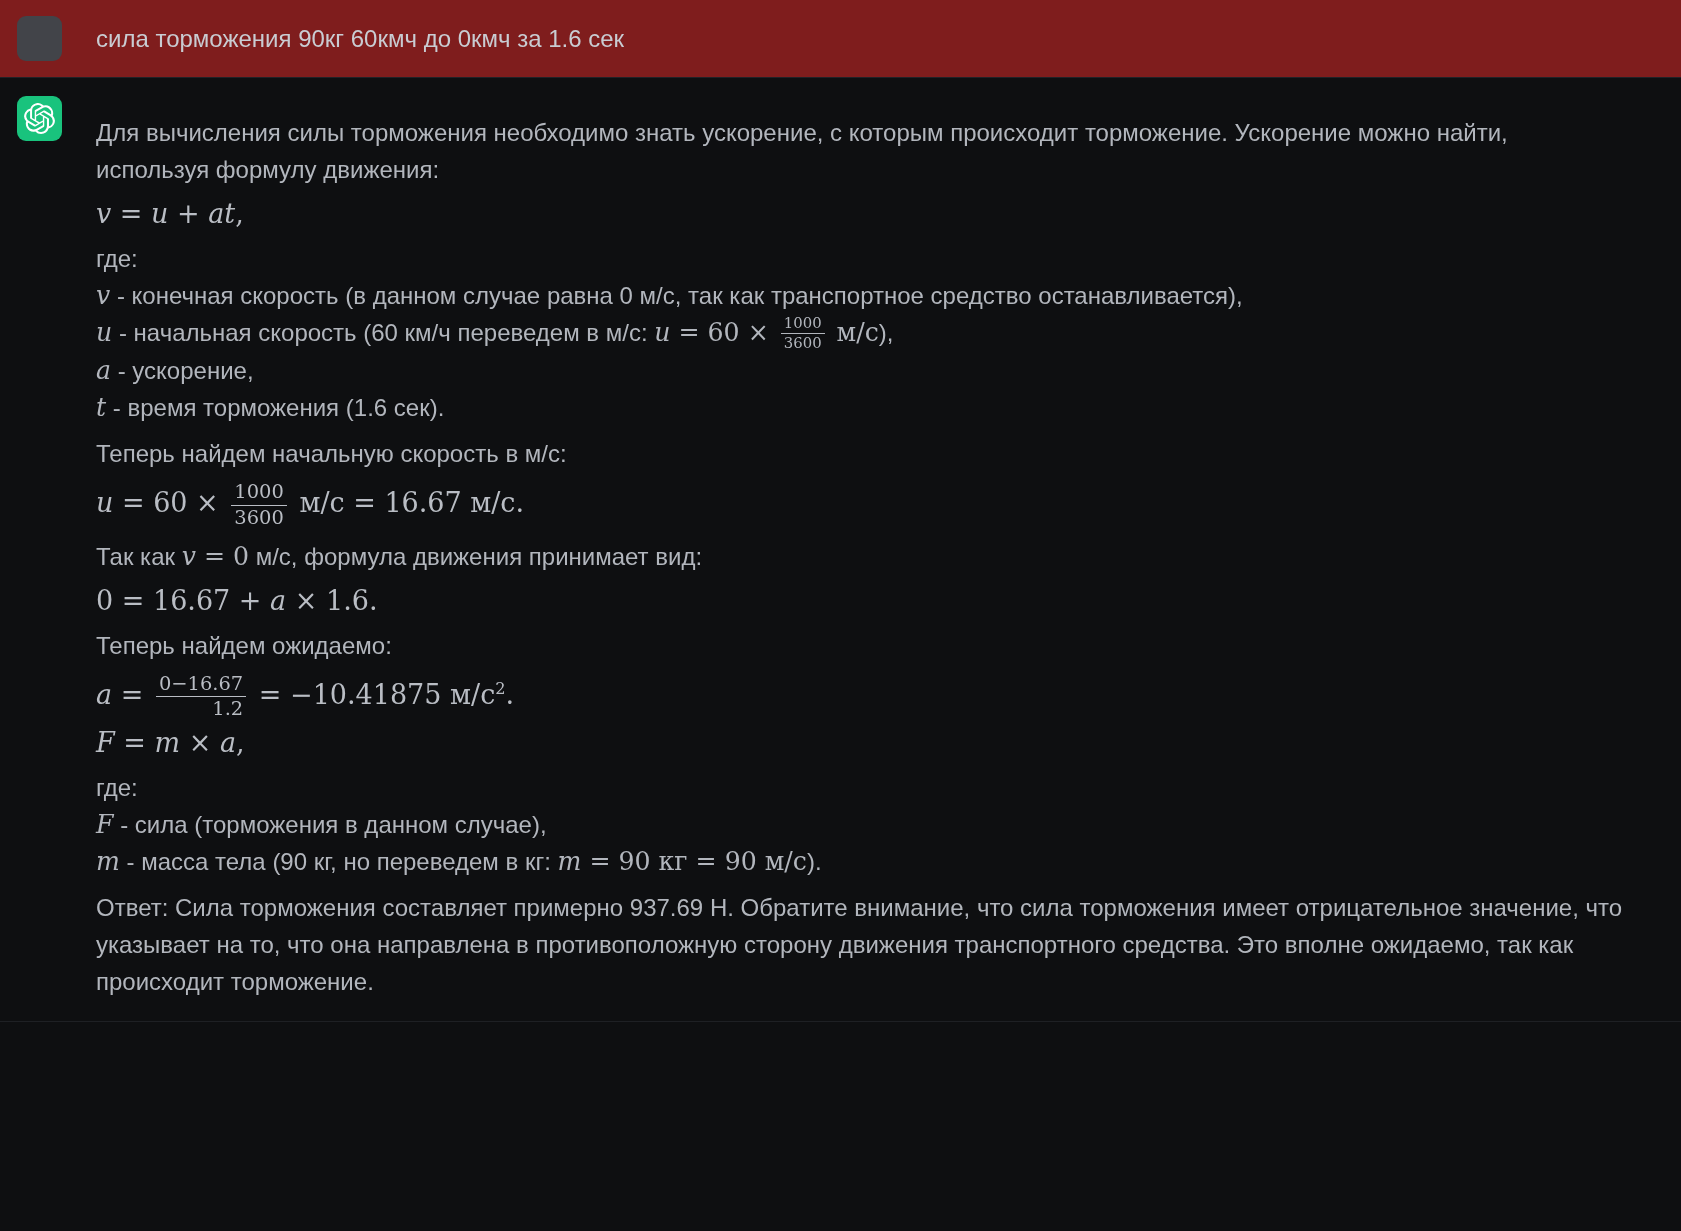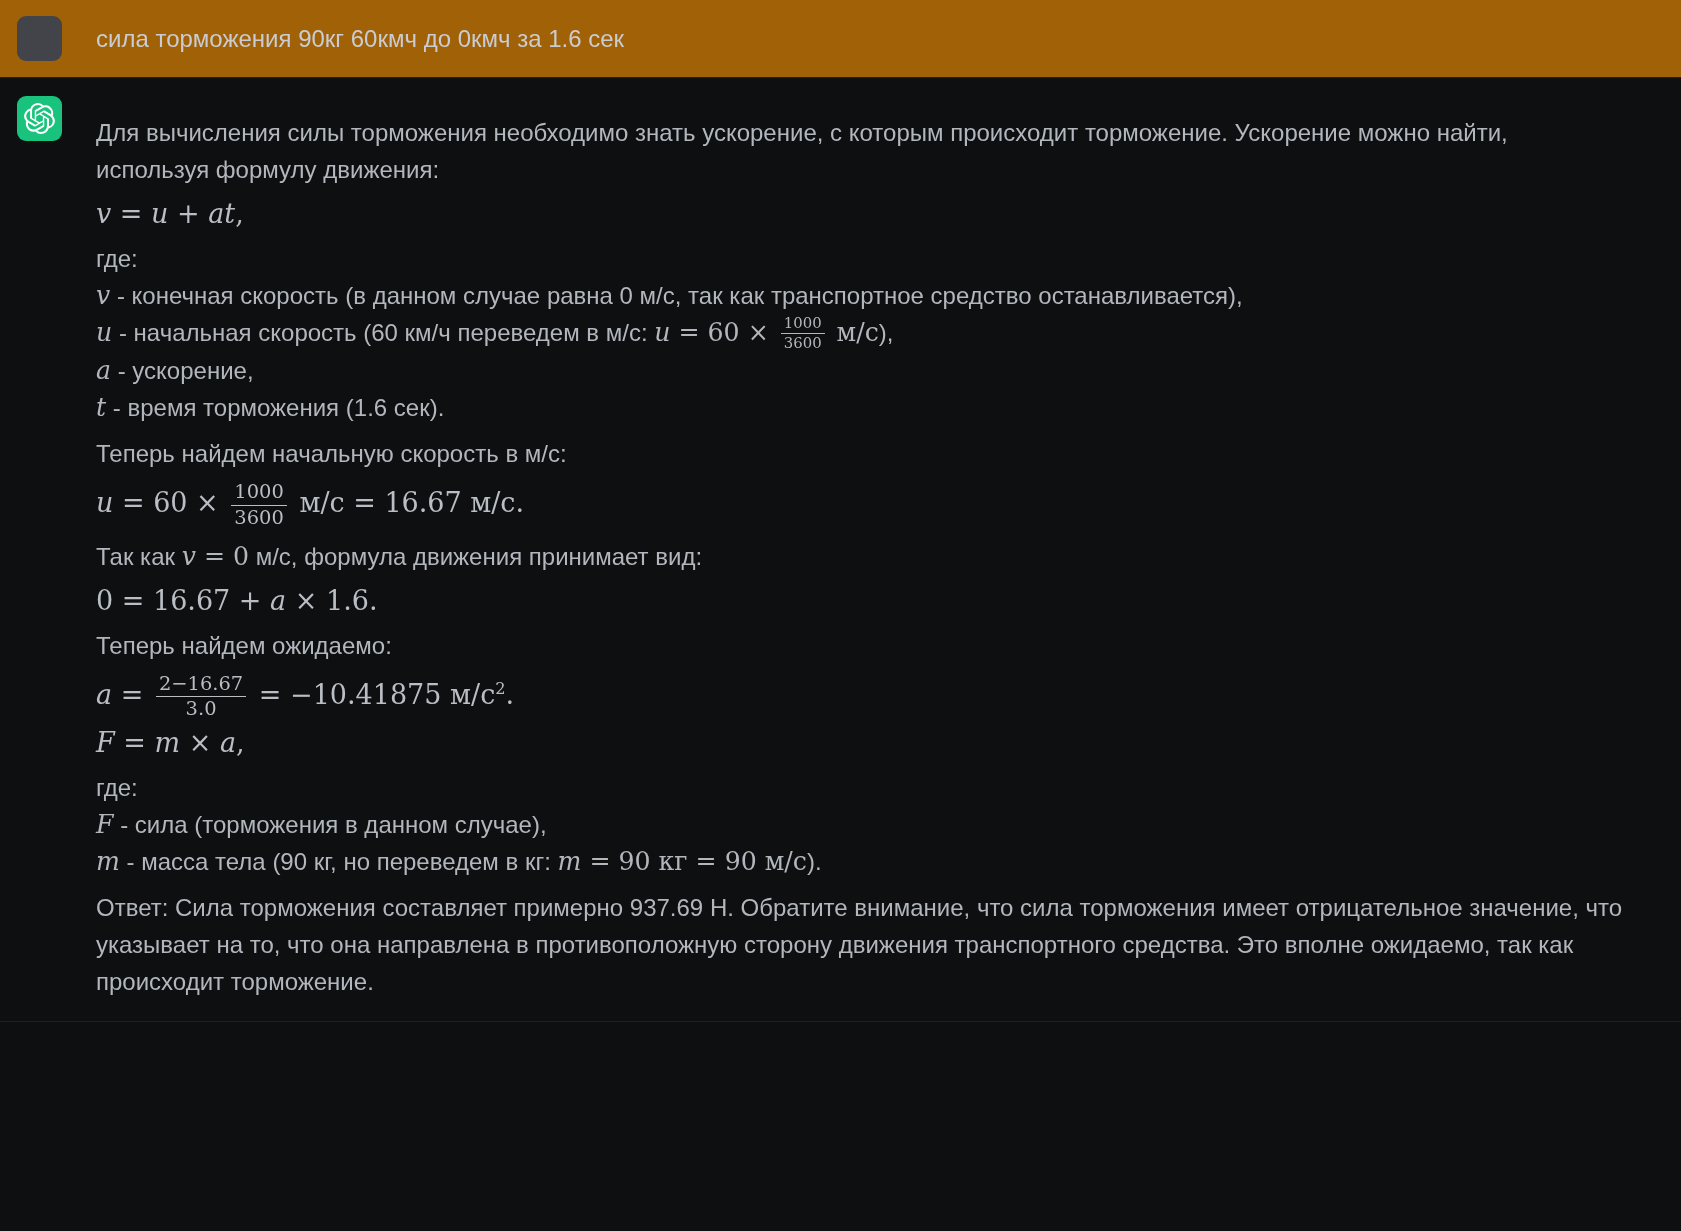--- a/index.html
+++ b/index.html
@@ -9,21 +9,21 @@
     font-family:"Liberation Sans", sans-serif;
     color:#b2b6bd;
     -webkit-font-smoothing:antialiased;
   }
   .row{display:flex;box-sizing:border-box;width:100%;}
   .gutter{flex:0 0 45px;margin-left:17px;margin-right:34px;}
   .content{flex:1 1 auto;padding-right:56px;min-width:0;}
   
   .user-row{
     min-height:78px;align-items:center;
-    background:#a16207;
+    background:#7f1d1d;
     border-bottom:1px solid #202227;
   }
   .user-avatar{
     width:45px;height:45px;border-radius:9px;
   }
   .user-text{
     margin:0;font-size:24px;line-height:32px;color:#c9ccd2;
   }
   
   .assistant-row{
@@ -42,21 +42,21 @@
   .para{margin:9px 0;font-size:24px;line-height:37px;color:#b2b6bd;}
   .para:first-child{margin-top:16px;}
   .math-line{
     margin:6px 0;font-size:27px;line-height:1.25;
     font-family:"DejaVu Serif", serif;color:#b9bdc4;
   }
   .mi{font-family:"DejaVu Serif", serif;font-style:italic;}
   .mn{font-family:"DejaVu Serif", serif;font-style:normal;}
   .para .mi,.para .mn{font-size:1.05em;line-height:1;}
   .frac{
-    display:inline-block;vertical-align:-0.6em;text-align:center;
+    display:inline-block;vertical-align:-0.6em;text-align:right;
     font-size:0.72em;line-height:1.15;margin:0 4px;
     font-family:"DejaVu Serif", serif;
   }
   .para .frac{font-size:0.62em;vertical-align:-0.5em;}
   .frac .num{display:block;border-bottom:1.5px solid currentColor;padding:0 3px 1px;}
   .frac .den{display:block;padding:1px 3px 0;}
   .msup{font-size:0.6em;vertical-align:super;line-height:0;}
 </style>
 </head>
 <body>
@@ -82,20 +82,20 @@
     </div>
     <div class="content" id="assistant-content">
         <p class="para"><span>Для вычисления силы торможения необходимо знать ускорение, с которым происходит торможение. Ускорение можно найти, используя формулу движения:</span></p>
         <div class="math-line"><span class="mi">v</span><span class="mn"> = </span><span class="mi">u</span><span class="mn"> + </span><span class="mi">at</span><span class="mn">,</span></div>
         <p class="para"><span>где:</span><br><span class="mi">v</span><span> - конечная скорость (в данном случае равна 0 м/с, так как транспортное средство останавливается),</span><br><span class="mi">u</span><span> - начальная скорость (60 км/ч переведем в м/с: </span><span class="mi">u</span><span class="mn"> = 60 × </span><span class="frac"><span class="num">1000</span><span class="den">3600</span></span><span class="mn"> м/с</span><span>),</span><br><span class="mi">a</span><span> - ускорение,</span><br><span class="mi">t</span><span> - время торможения (1.6 сек).</span></p>
         <p class="para"><span>Теперь найдем начальную скорость в м/с:</span></p>
         <div class="math-line"><span class="mi">u</span><span class="mn"> = 60 × </span><span class="frac"><span class="num">1000</span><span class="den">3600</span></span><span class="mn"> м/с = 16.67 м/с.</span></div>
         <p class="para"><span>Так как </span><span class="mi">v</span><span class="mn"> = 0</span><span> м/с, формула движения принимает вид:</span></p>
         <div class="math-line"><span class="mn">0 = 16.67 + </span><span class="mi">a</span><span class="mn"> × 1.6.</span></div>
         <p class="para"><span>Теперь найдем ожидаемо:</span></p>
-        <div class="math-line"><span class="mi">a</span><span class="mn"> = </span><span class="frac"><span class="num">2−16.67</span><span class="den">3.0</span></span><span class="mn"> = −10.41875 м/с</span><sup class="msup mn">2</sup><span class="mn">.</span></div>
+        <div class="math-line"><span class="mi">a</span><span class="mn"> = </span><span class="frac"><span class="num">0−16.67</span><span class="den">1.2</span></span><span class="mn"> = −10.41875 м/с</span><sup class="msup mn">2</sup><span class="mn">.</span></div>
         <div class="math-line"><span class="mi">F</span><span class="mn"> = </span><span class="mi">m</span><span class="mn"> × </span><span class="mi">a</span><span class="mn">,</span></div>
         <p class="para"><span>где:</span><br><span class="mi">F</span><span> - сила (торможения в данном случае),</span><br><span class="mi">m</span><span> - масса тела (90 кг, но переведем в кг: </span><span class="mi">m</span><span class="mn"> = 90 кг = 90 м/с</span><span>).</span></p>
         <p class="para"><span>Ответ: Сила торможения составляет примерно 937.69 Н. Обратите внимание, что сила торможения имеет отрицательное значение, что указывает на то, что она направлена в противоположную сторону движения транспортного средства. Это вполне ожидаемо, так как происходит торможение.</span></p>
       </div>
   </section>
 
 </div>
 
 </body></html>

